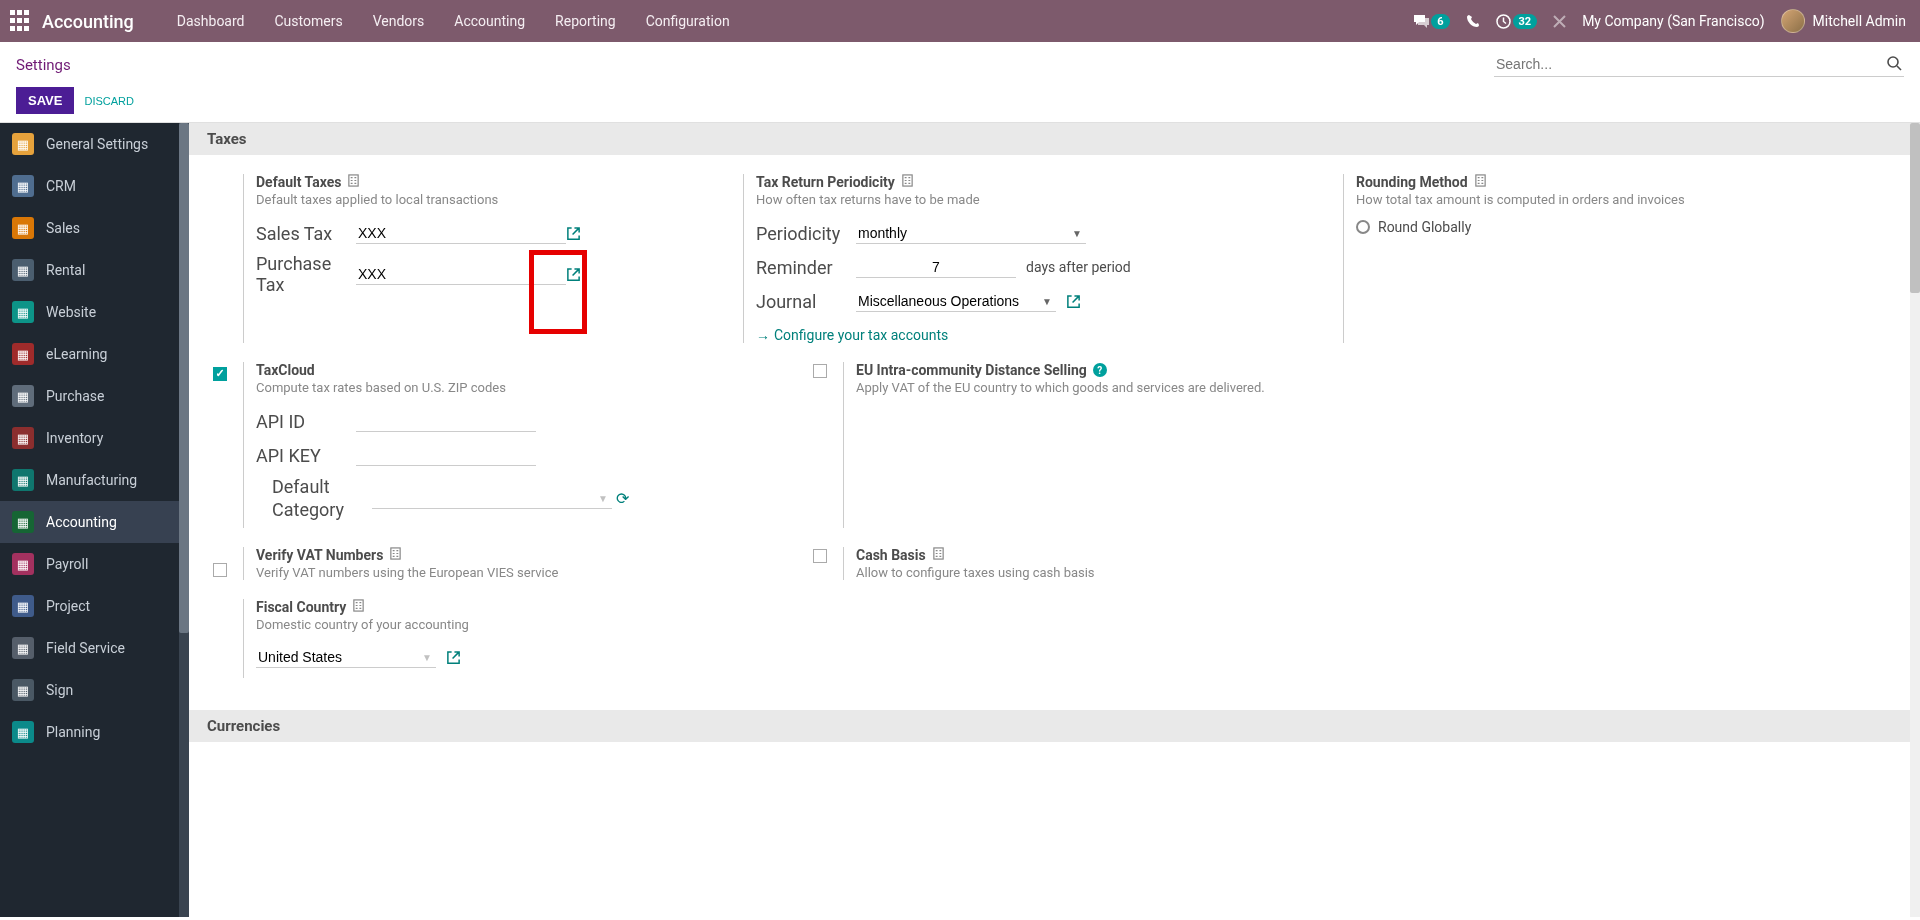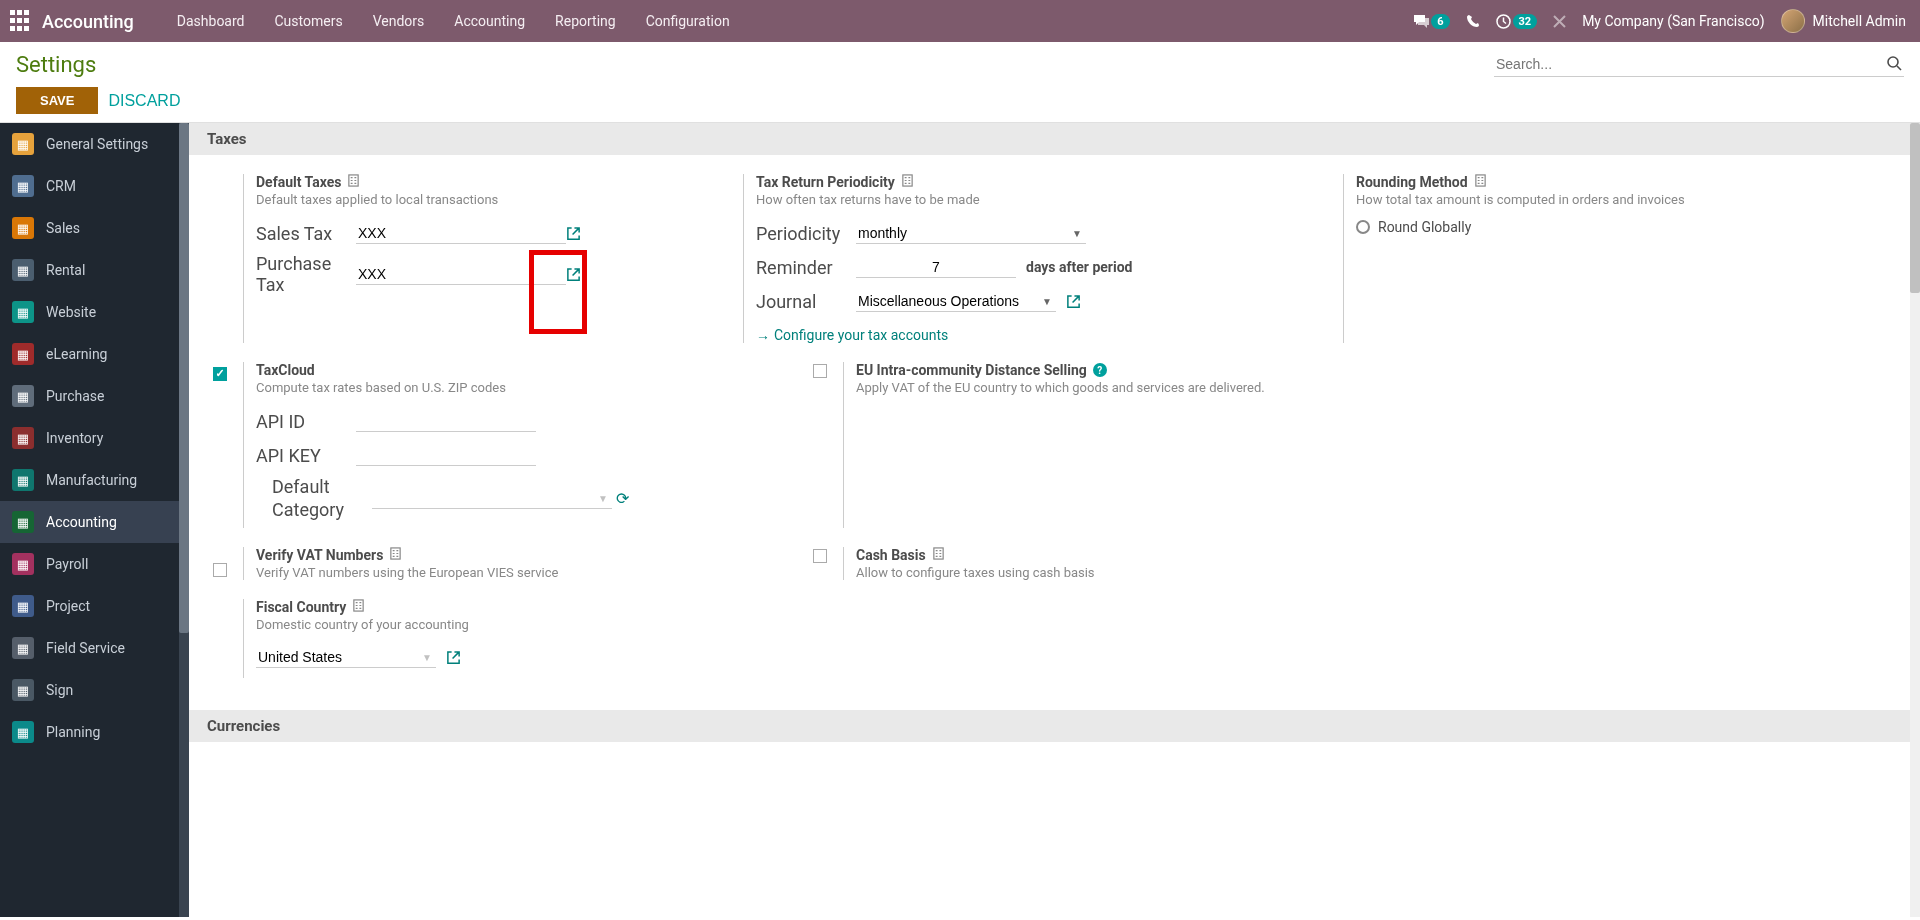--- a/index.html
+++ b/index.html
@@ -18,27 +18,27 @@
 .nav-icon svg { fill: #fff; }
 .badge { background: #00a09d; color: #fff; border-radius: 10px; padding: 1px 6px; font-size: 11px; font-weight: bold; margin-left: 2px; }
 .company-name { color: #fff; font-size: 14px; cursor: pointer; }
 .user-block { display: flex; align-items: center; gap: 8px; cursor: pointer; }
 .avatar { width: 24px; height: 24px; border-radius: 50%; background: linear-gradient(135deg, #d4a574, #8b6f47); border: 1px solid rgba(255,255,255,0.3); }
 .username { color: #fff; font-size: 14px; }
 
 
 .control-panel { padding: 10px 16px 8px 16px; border-bottom: 1px solid #e0e0e0; }
 .cp-top { display: flex; align-items: center; }
-.page-title { font-size: 22px; color: #4d7c0f; flex: 1; }
+.page-title { font-size: 15px; color: #701a75; flex: 1; }
 .search-box { position: relative; width: 410px; }
 .search-input { width: 100%; border: none; border-bottom: 1px solid #ccc; padding: 4px 26px 4px 2px; font-size: 14px; outline: none; }
 .search-icon { position: absolute; right: 2px; top: 4px; cursor: pointer; color: #4c4c4c; }
 .cp-bottom { margin-top: 10px; display: flex; gap: 10px; align-items: center; }
-.btn-save { background: #a16207; color: #fff; border: none; padding: 6px 24px; font-size: 13px; font-weight: bold; cursor: pointer; text-transform: uppercase; }
-.btn-discard { background: none; border: none; color: #00a09d; font-size: 16px; font-weight: 500; cursor: pointer; text-transform: uppercase; }
+.btn-save { background: #4c1d95; color: #fff; border: none; padding: 6px 12px; font-size: 13px; font-weight: bold; cursor: pointer; text-transform: uppercase; }
+.btn-discard { background: none; border: none; color: #00a09d; font-size: 11px; font-weight: 500; cursor: pointer; text-transform: uppercase; }
 
 
 .body-wrap { display: flex; height: calc(920px - 42px - 84px); }
 .sidebar { width: 189px; background: #1f2730; color: #c8cfd7; overflow-y: auto; position: relative; }
 .sidebar::-webkit-scrollbar { width: 10px; }
 .sidebar-item { display: flex; align-items: center; padding: 10px 12px; cursor: pointer; gap: 12px; }
 .sidebar-item.active { background: #374151; color: #fff; }
 .side-icon { width: 22px; height: 22px; border-radius: 3px; display: inline-flex; align-items: center; justify-content: center; font-size: 13px; color: #fff; flex-shrink: 0; }
 .side-label { font-size: 14px; }
 
@@ -57,21 +57,21 @@
 .setting-right { flex: 1; border-left: 1px solid #ccc; padding-left: 12px; }
 .setting-title { font-size: 14px; font-weight: bold; color: #4c4c4c; display: flex; align-items: center; gap: 6px; }
 .setting-desc { font-size: 13px; color: #888; margin-top: 2px; }
 .setting-body { margin-top: 12px; }
 
 .field-row { display: flex; align-items: center; margin-bottom: 6px; min-height: 28px; }
 .field-label { width: 100px; font-size: 18px; color: #4c4c4c; }
 .field-input { border: none; border-bottom: 1px solid #ccc; padding: 2px 2px; font-size: 14px; outline: none; width: 180px; }
 .field-input-wide { width: 210px; }
 .field-input-num { text-align: center; width: 160px; border: none; border-bottom: 1px solid #ccc; padding: 2px; font-size: 14px; }
-.field-suffix { font-size: 14px; margin-left: 10px; color: #4c4c4c; font-weight: bold; }
+.field-suffix { font-size: 14px; margin-left: 10px; color: #4c4c4c; }
 .caret-down { margin-left: -14px; font-size: 10px; color: #666; cursor: pointer; }
 
 .highlight-box { position: absolute; border: 5px solid #e60000; pointer-events: none; }
 
 .radio-row { display: flex; align-items: center; gap: 8px; margin-bottom: 8px; cursor: pointer; }
 .radio { width: 14px; height: 14px; border: 2px solid #00a09d; border-radius: 50%; display: inline-flex; align-items: center; justify-content: center; }
 .radio.checked::after { content: ""; width: 7px; height: 7px; background: #00a09d; border-radius: 50%; }
 .radio.unchecked { border-color: #888; }
 
 .checkbox { width: 14px; height: 14px; border: 1px solid #aaa; cursor: pointer; display: inline-flex; align-items: center; justify-content: center; }

